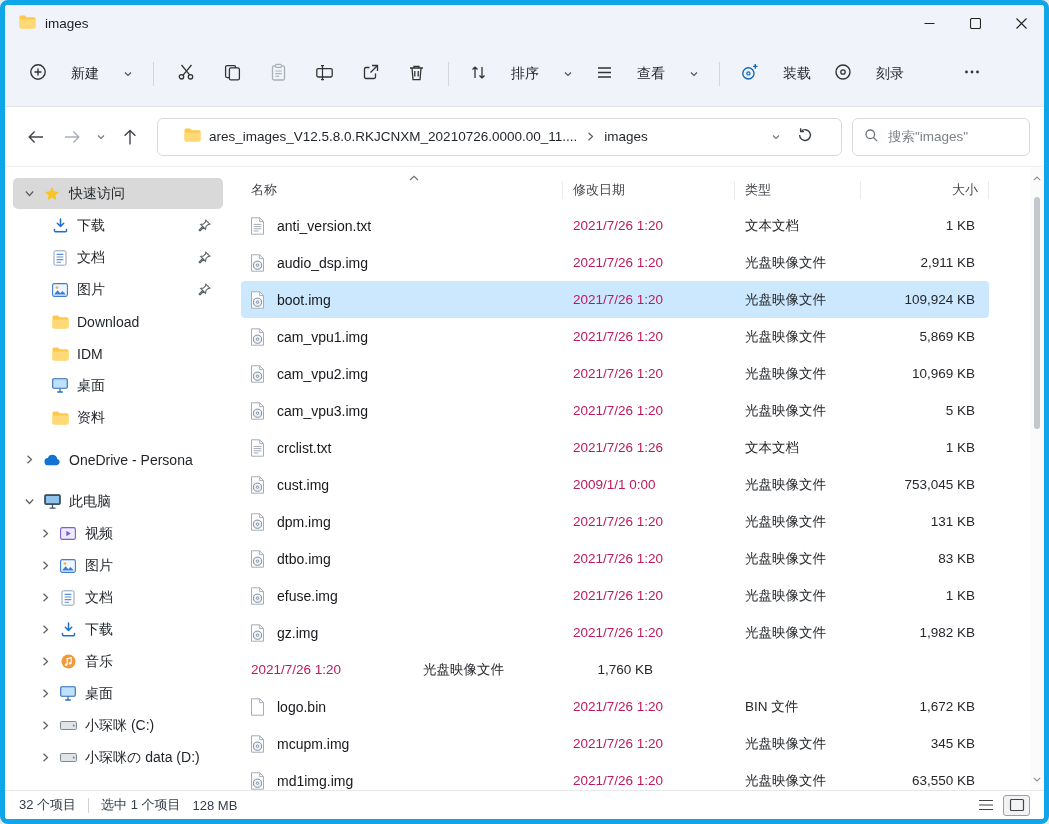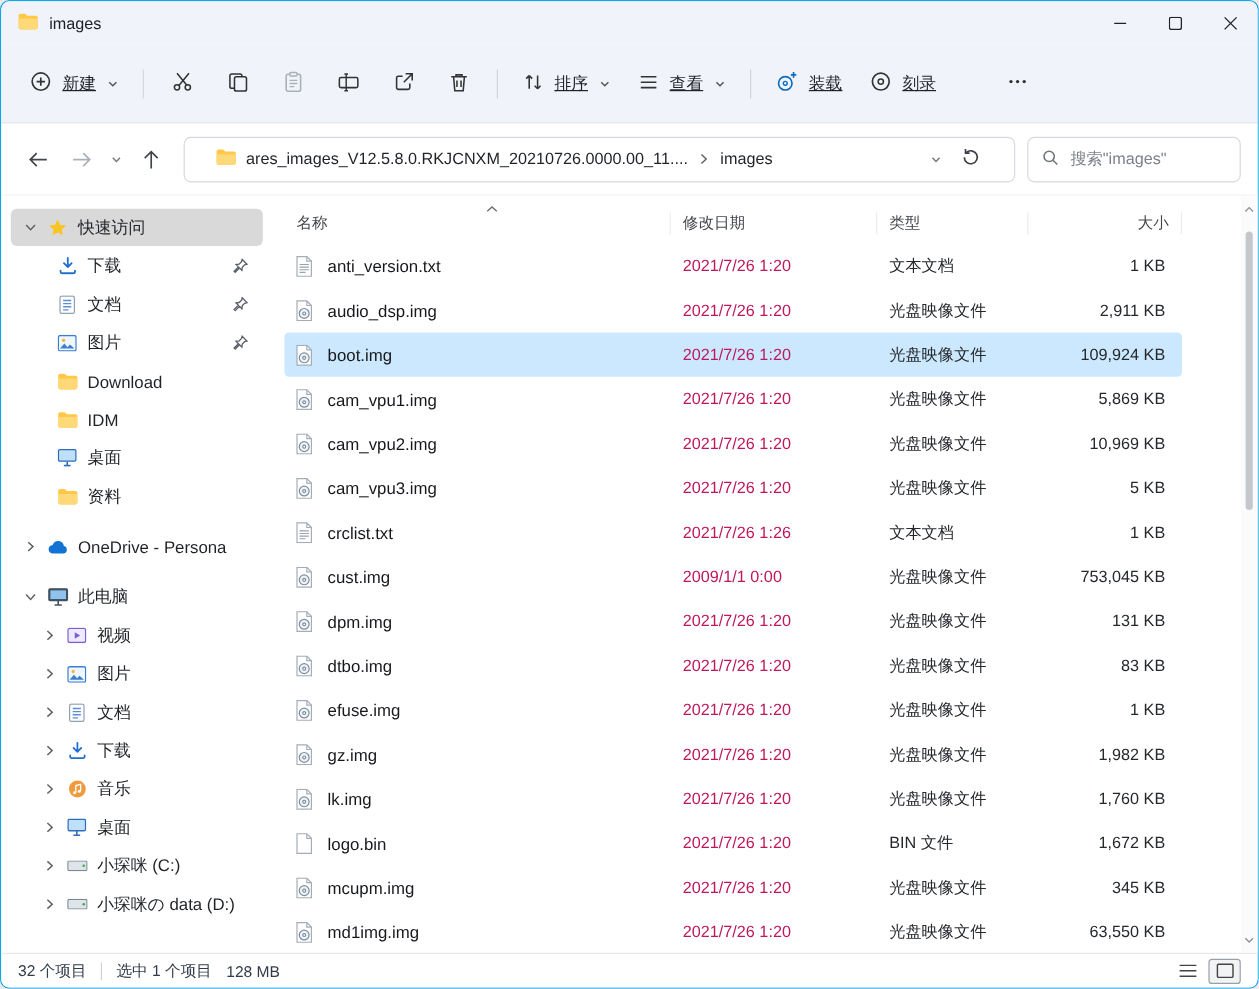--- a/index.html
+++ b/index.html
@@ -1,30 +1,30 @@
 <!DOCTYPE html>
 <html><head>
 <meta charset="utf-8">
 <style>
   *{margin:0;padding:0;box-sizing:border-box;}
   html,body{width:1049px;height:824px;}
   body{font-family:"Liberation Sans","DejaVu Sans",sans-serif;font-size:14px;color:#1f2328;background:#e9e9e9;overflow:hidden;}
-  .window{width:1049px;height:824px;display:flex;flex-direction:column;background:#fff;border:1px solid #0ea5e9;border-radius:8px;overflow:hidden;}
+  .window{width:1049px;height:824px;display:flex;flex-direction:column;background:#fff;border:5px solid #0ea5e9;border-radius:8px;overflow:hidden;}
 
   
   .titlebar{flex:0 0 36px;background:#f0f3f9;display:flex;align-items:center;}
   .title-left{display:flex;align-items:center;gap:9px;padding-left:14px;}
   .title-text{font-size:13.5px;color:#1b1e23;}
   .win-controls{margin-left:auto;display:flex;height:100%;}
   .wbtn{width:46px;height:100%;display:flex;align-items:center;justify-content:center;}
 
   
   .toolbar{flex:0 0 66px;background:#f0f3f9;display:flex;align-items:center;padding:0 12px;border-bottom:1px solid #dfe3e8;}
   .tbtn{display:flex;align-items:center;border-radius:5px;color:#1f2328;cursor:default;}
-  .tbtn.labeled{padding:9px 11px;gap:8px;text-decoration:underline;}
+  .tbtn.labeled{padding:9px 11px;gap:23px;}
   .tbtn.icon-only{width:46px;height:38px;justify-content:center;}
   .tbtn .lbl{font-size:14px;white-space:nowrap;}
   .tsep{width:1px;height:24px;background:#d2d7dd;margin:0 9px;}
   .chev-dn{display:flex;margin-left:1px;}
   .more-btn{margin-left:34px;}
 
   
   .addressbar{flex:0 0 60px;background:#fff;display:flex;align-items:center;padding:0 14px;gap:2px;border-bottom:1px solid #eef0f3;}
   .navbtn{width:34px;height:34px;display:flex;align-items:center;justify-content:center;border-radius:5px;}
   .navbtn.small{width:20px;}
@@ -710,31 +710,20 @@
                   <circle cx="8.5" cy="11.2" r="1.2" fill="#fff" stroke="#7d8e9e"></circle>
                 </svg>
               </span>
               <span class="fname">gz.img</span>
             </div>
             <div class="cell-date">2021/7/26 1:20</div>
             <div class="cell-type">光盘映像文件</div>
             <div class="cell-size">1,982 KB</div>
           </div>
           <div class="file-row">
-            <div class="cell-name">
-              <span class="ficon">
-                <svg width="17" height="18" viewBox="0 0 17 18">
-                  <path d="M2.5 0.8h8.2L14.5 4.6V17.2H2.5z" fill="#fff" stroke="#a3adb8"></path>
-                  <path d="M10.7 0.8v3.8h3.8" fill="none" stroke="#a3adb8"></path>
-                  <circle cx="8.5" cy="11.2" r="4.1" fill="#eef2f7" stroke="#7d8e9e"></circle>
-                  <circle cx="8.5" cy="11.2" r="1.2" fill="#fff" stroke="#7d8e9e"></circle>
-                </svg>
-              </span>
-              <span class="fname">lk.img</span>
-            </div>
             <div class="cell-date">2021/7/26 1:20</div>
             <div class="cell-type">光盘映像文件</div>
             <div class="cell-size">1,760 KB</div>
           </div>
           <div class="file-row">
             <div class="cell-name">
               <span class="ficon">
                 <svg width="17" height="18" viewBox="0 0 17 18">
                   <path d="M2.5 0.8h8.2L14.5 4.6V17.2H2.5z" fill="#fff" stroke="#a3adb8"></path>
                   <path d="M10.7 0.8v3.8h3.8" fill="none" stroke="#a3adb8"></path>

